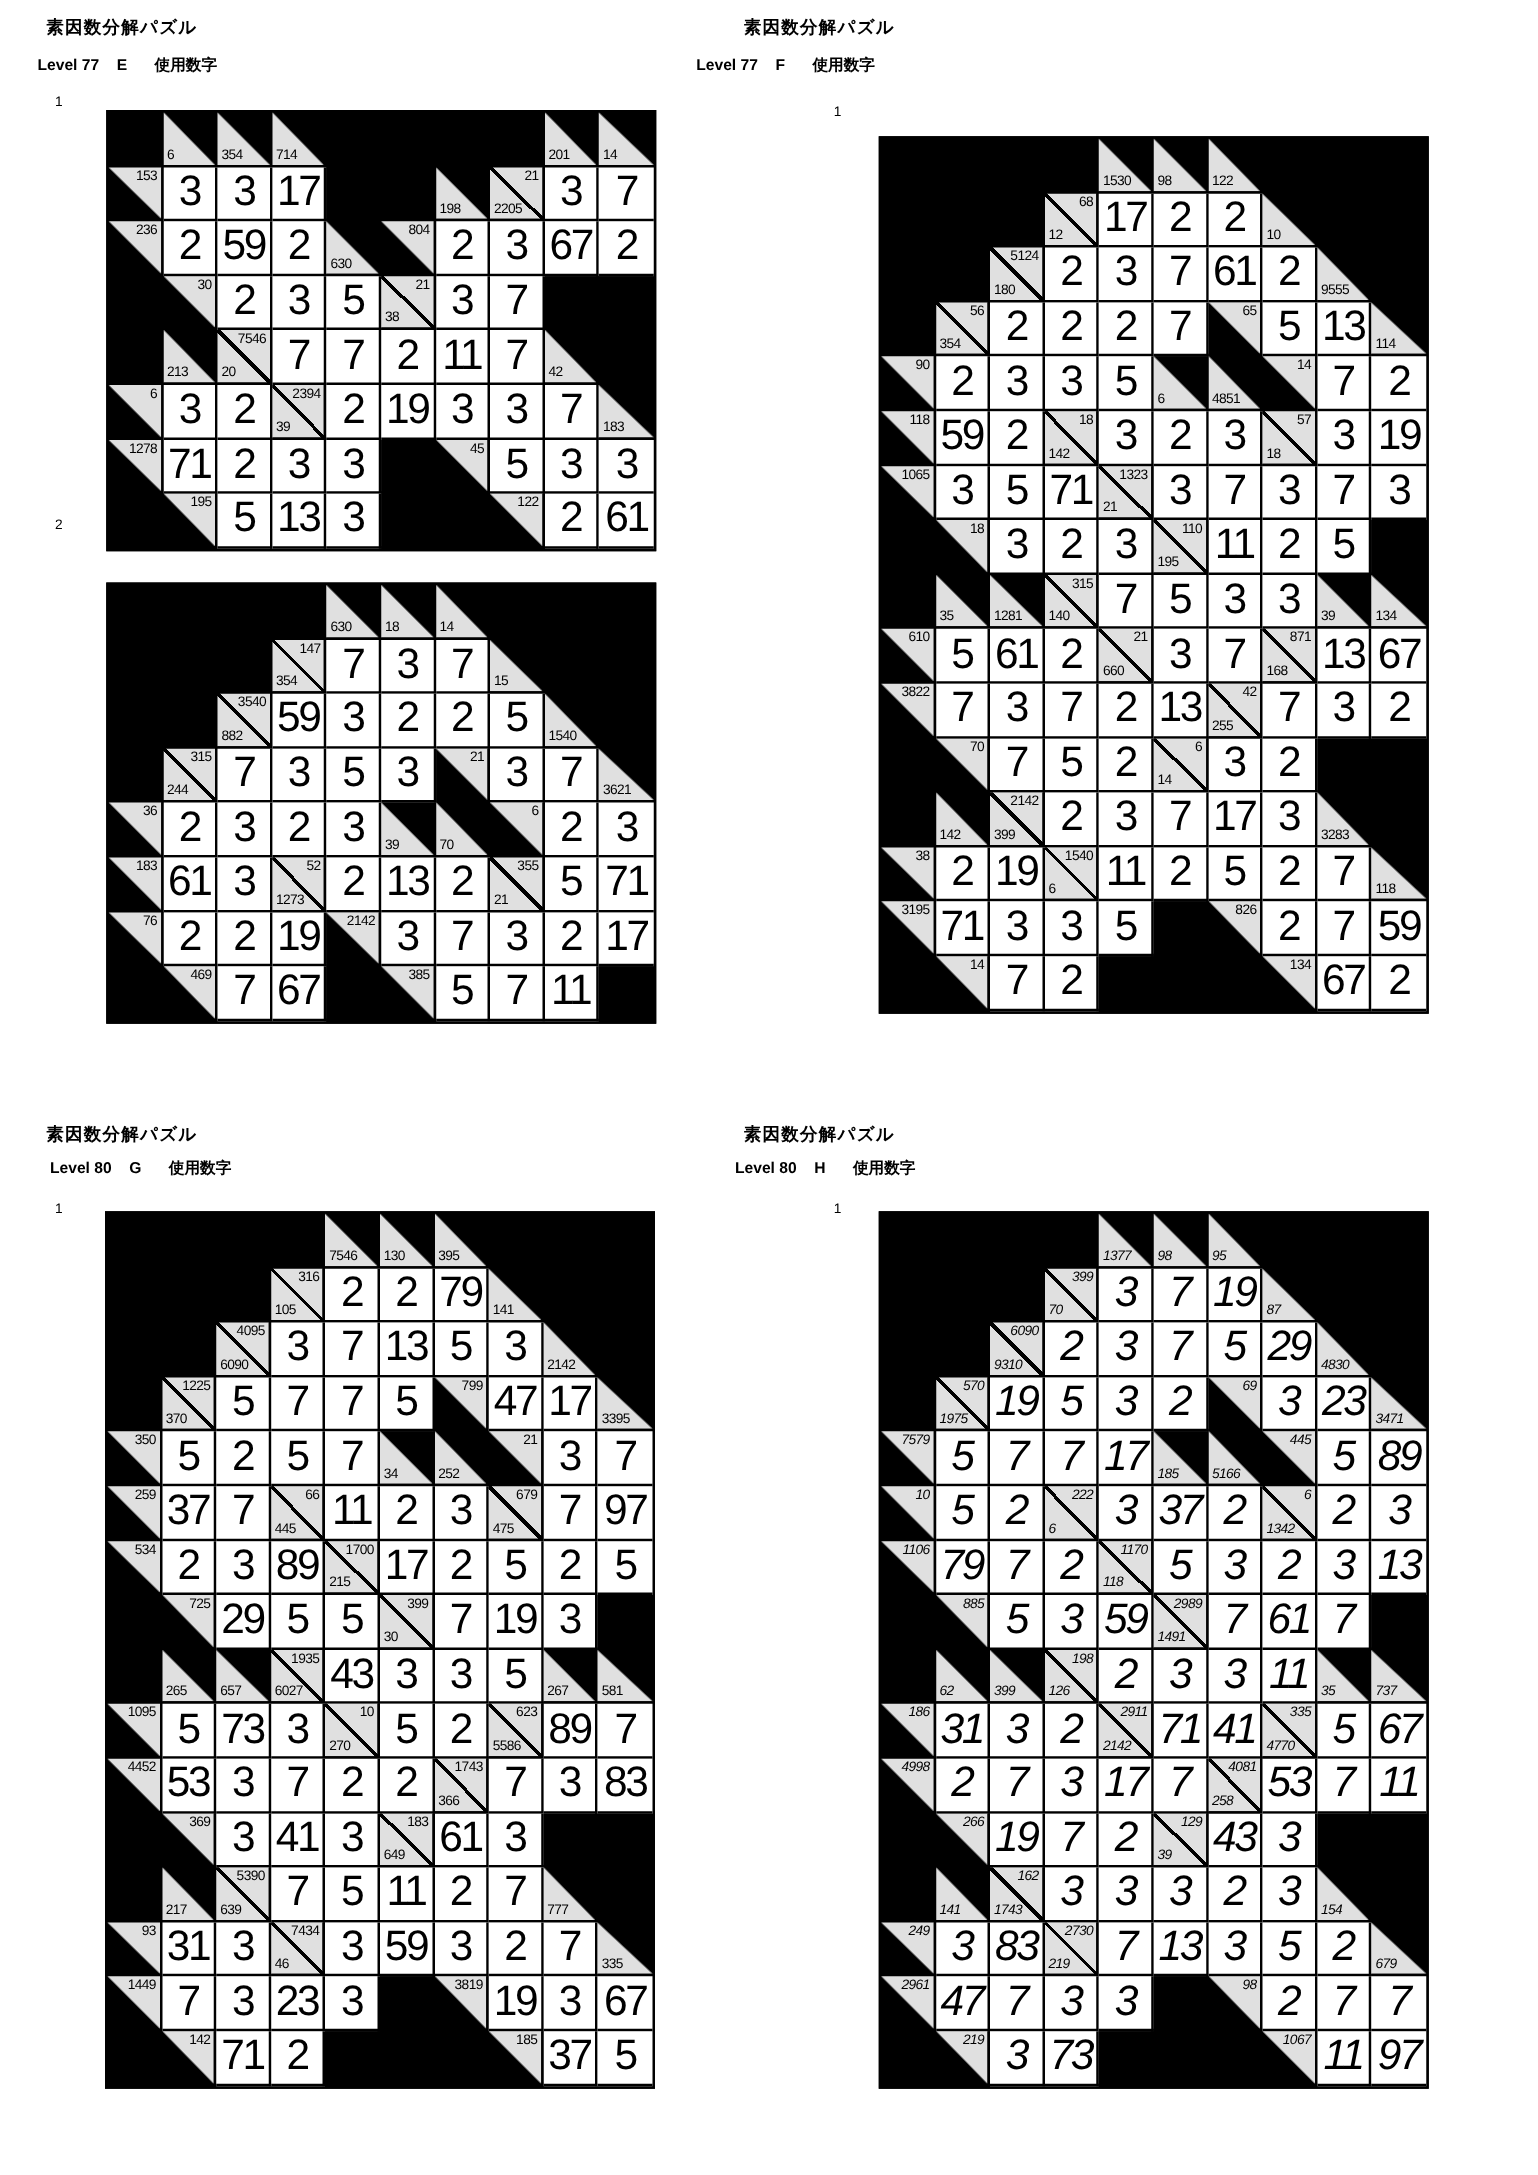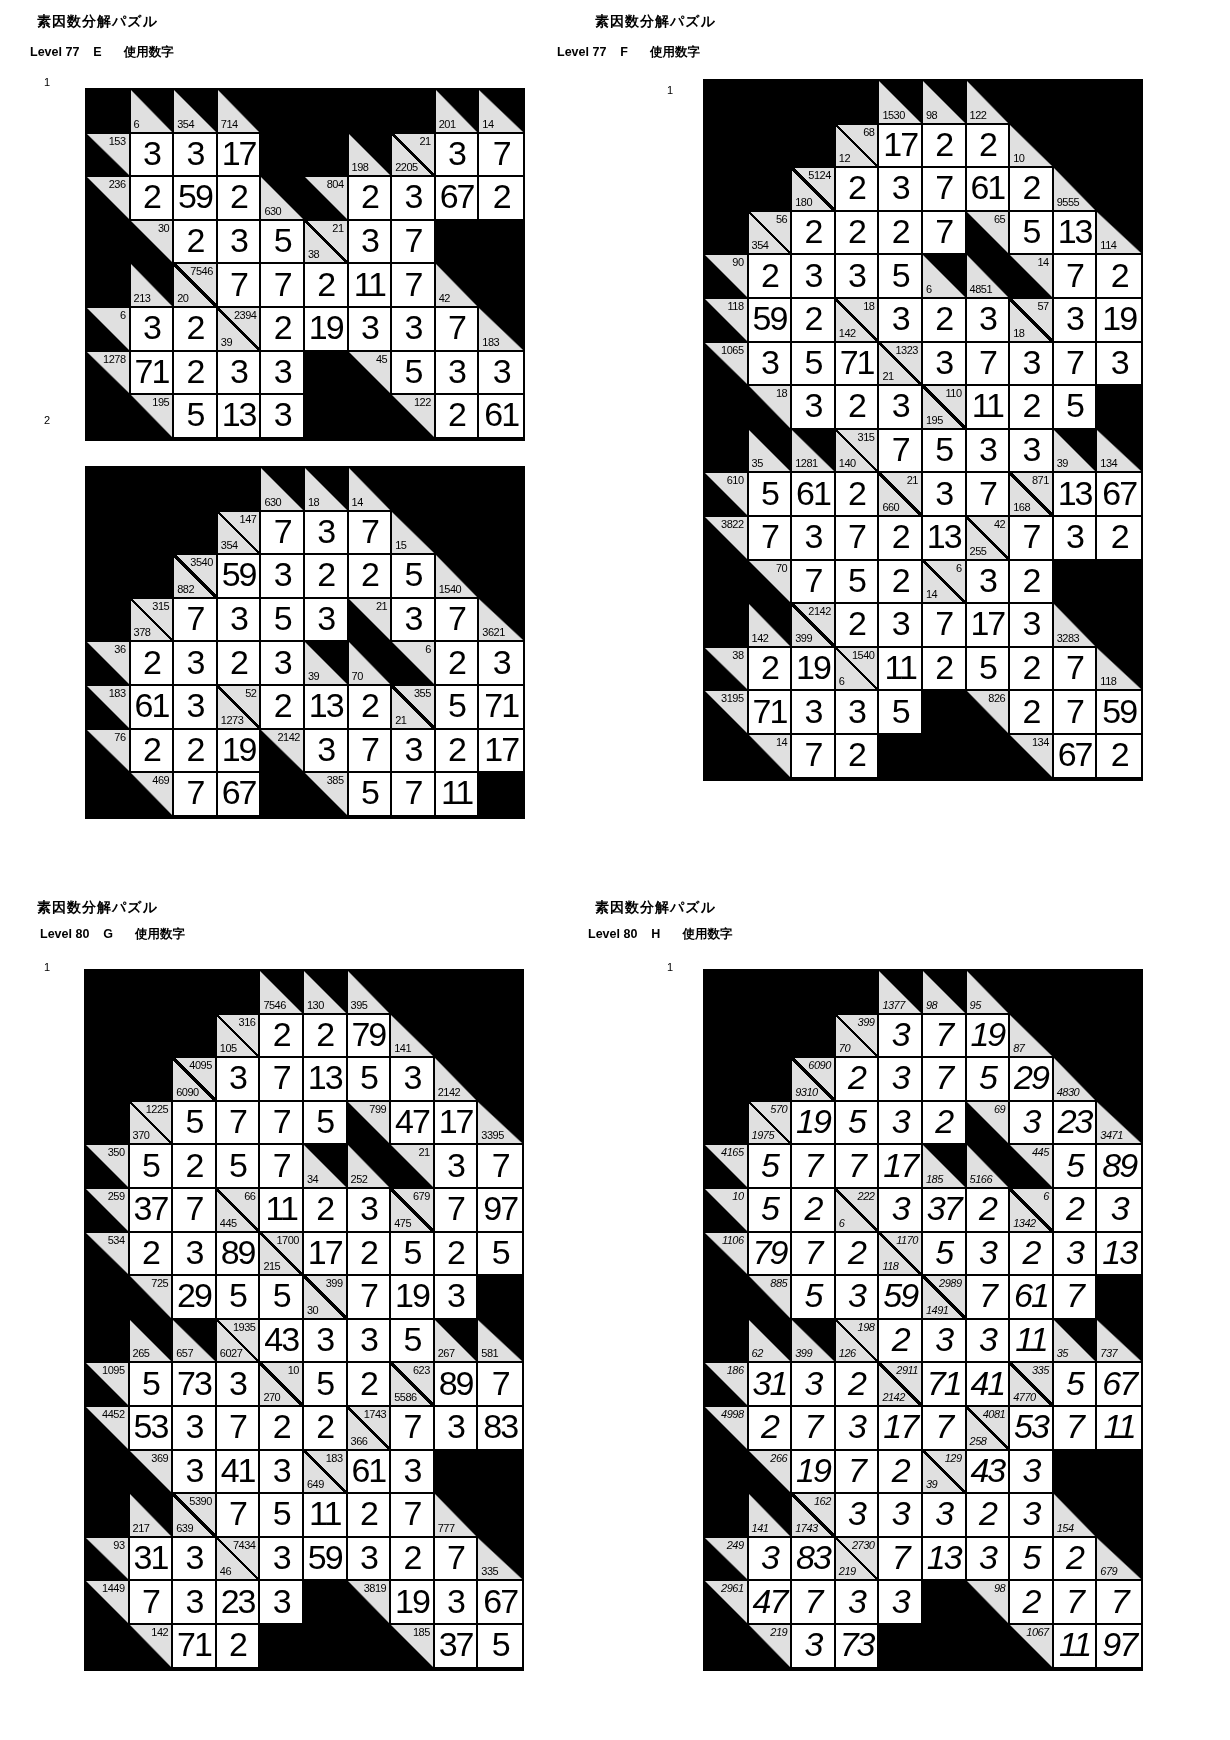--- a/index.html
+++ b/index.html
@@ -329,21 +329,21 @@
       <div class="cell w">
         <span class="num">5</span>
       </div>
       <div class="cell d">
         <span class="dc">1540</span>
       </div>
       <div class="cell b"></div>
       <div class="cell b"></div>
       <div class="cell ad">
         <span class="ac">315</span>
-        <span class="dc">378</span>
+        <span class="dc">244</span>
       </div>
       <div class="cell w">
         <span class="num">7</span>
       </div>
       <div class="cell w">
         <span class="num">3</span>
       </div>
       <div class="cell w">
         <span class="num">5</span>
       </div>
@@ -478,21 +478,21 @@
         <span class="num">11</span>
       </div>
       <div class="cell b"></div>
     </div>
 
   <div class="sec-title" style="left:595px;top:13px;">素因数分解パズル</div>
   <div class="sec-sub" style="left:557px;top:44px;">
     <span class="lv">Level 77</span><span class="variant">F</span><span class="usage">使用数字</span>
   </div>
   <div class="puz-label" style="left:667px;top:84px;">1</div>
-  <div class="grid" style="left: 703px; top: 79px; grid-template-columns: repeat(10, var(--cs)); grid-template-rows: repeat(16, var(--cs));">
+  <div class="grid" style="left: 703px; top: 109px; grid-template-columns: repeat(10, var(--cs)); grid-template-rows: repeat(16, var(--cs));">
       <div class="cell b"></div>
       <div class="cell b"></div>
       <div class="cell b"></div>
       <div class="cell b"></div>
       <div class="cell d">
         <span class="dc">1530</span>
       </div>
       <div class="cell d">
         <span class="dc">98</span>
       </div>
@@ -1459,21 +1459,21 @@
       <div class="cell w">
         <span class="num">3</span>
       </div>
       <div class="cell w">
         <span class="num">23</span>
       </div>
       <div class="cell d">
         <span class="dc">3471</span>
       </div>
       <div class="cell a">
-        <span class="ac">4165</span>
+        <span class="ac">7579</span>
       </div>
       <div class="cell w">
         <span class="num">5</span>
       </div>
       <div class="cell w">
         <span class="num">7</span>
       </div>
       <div class="cell w">
         <span class="num">7</span>
       </div>

